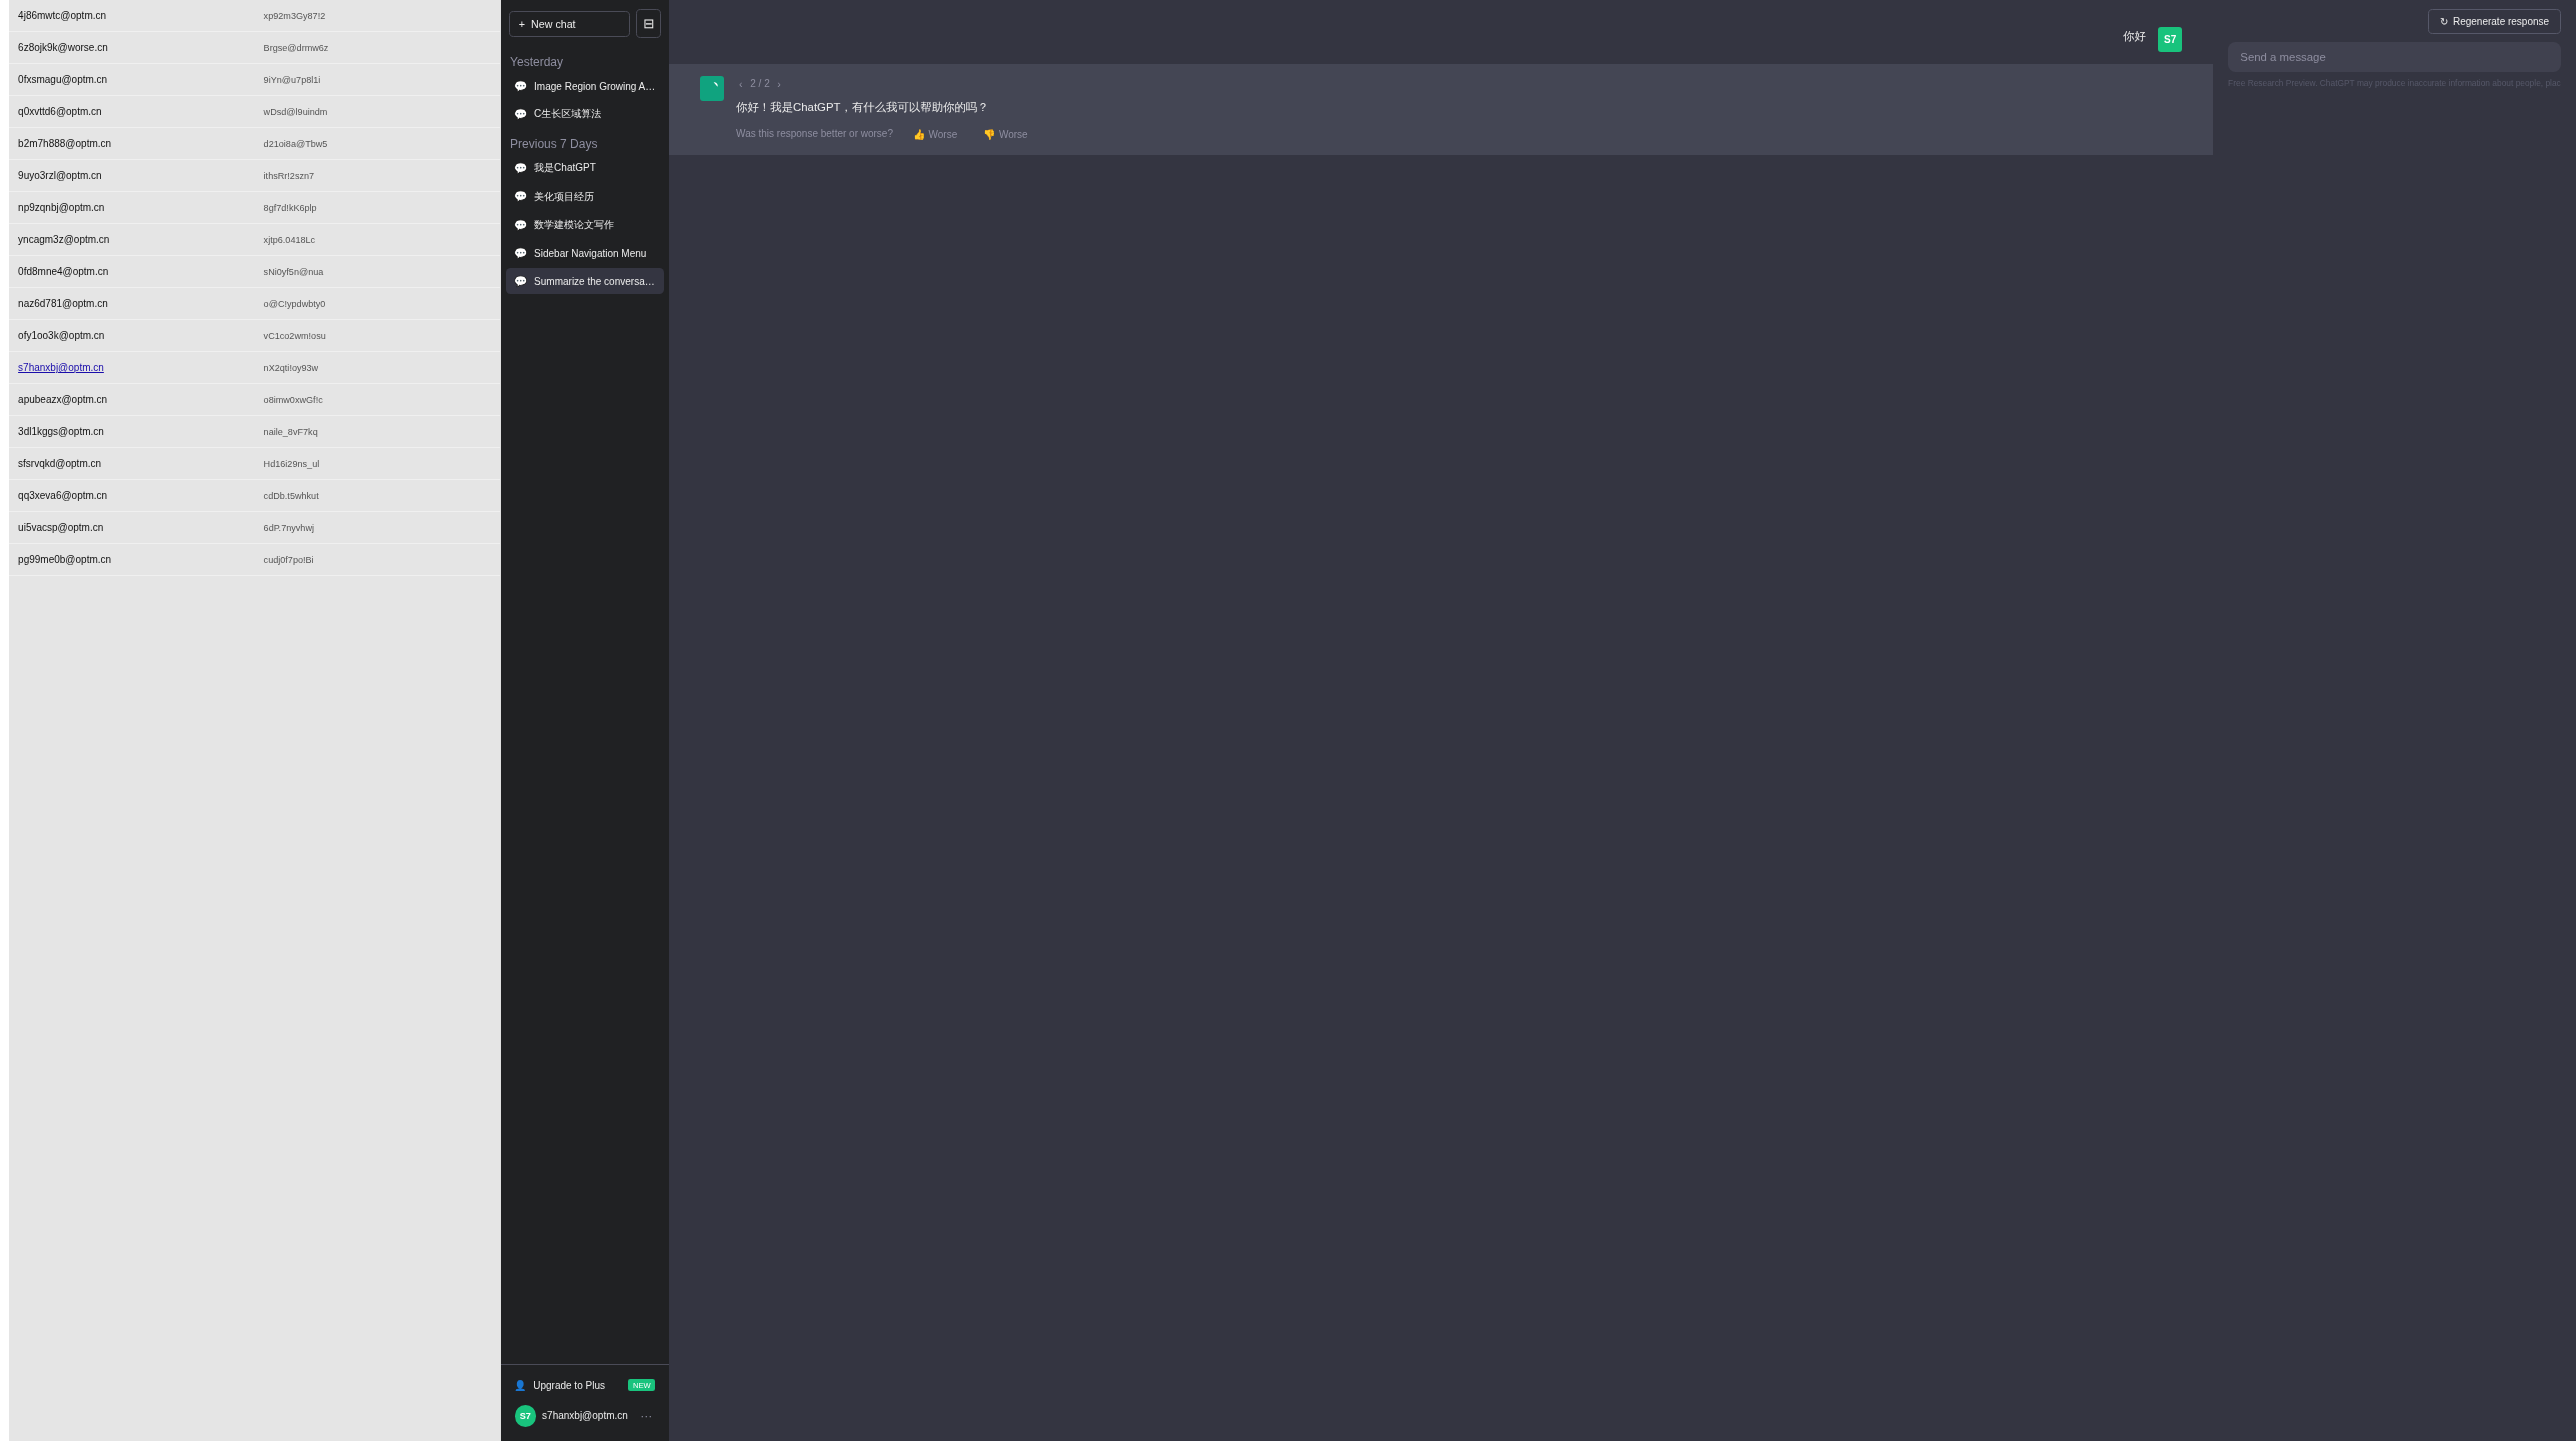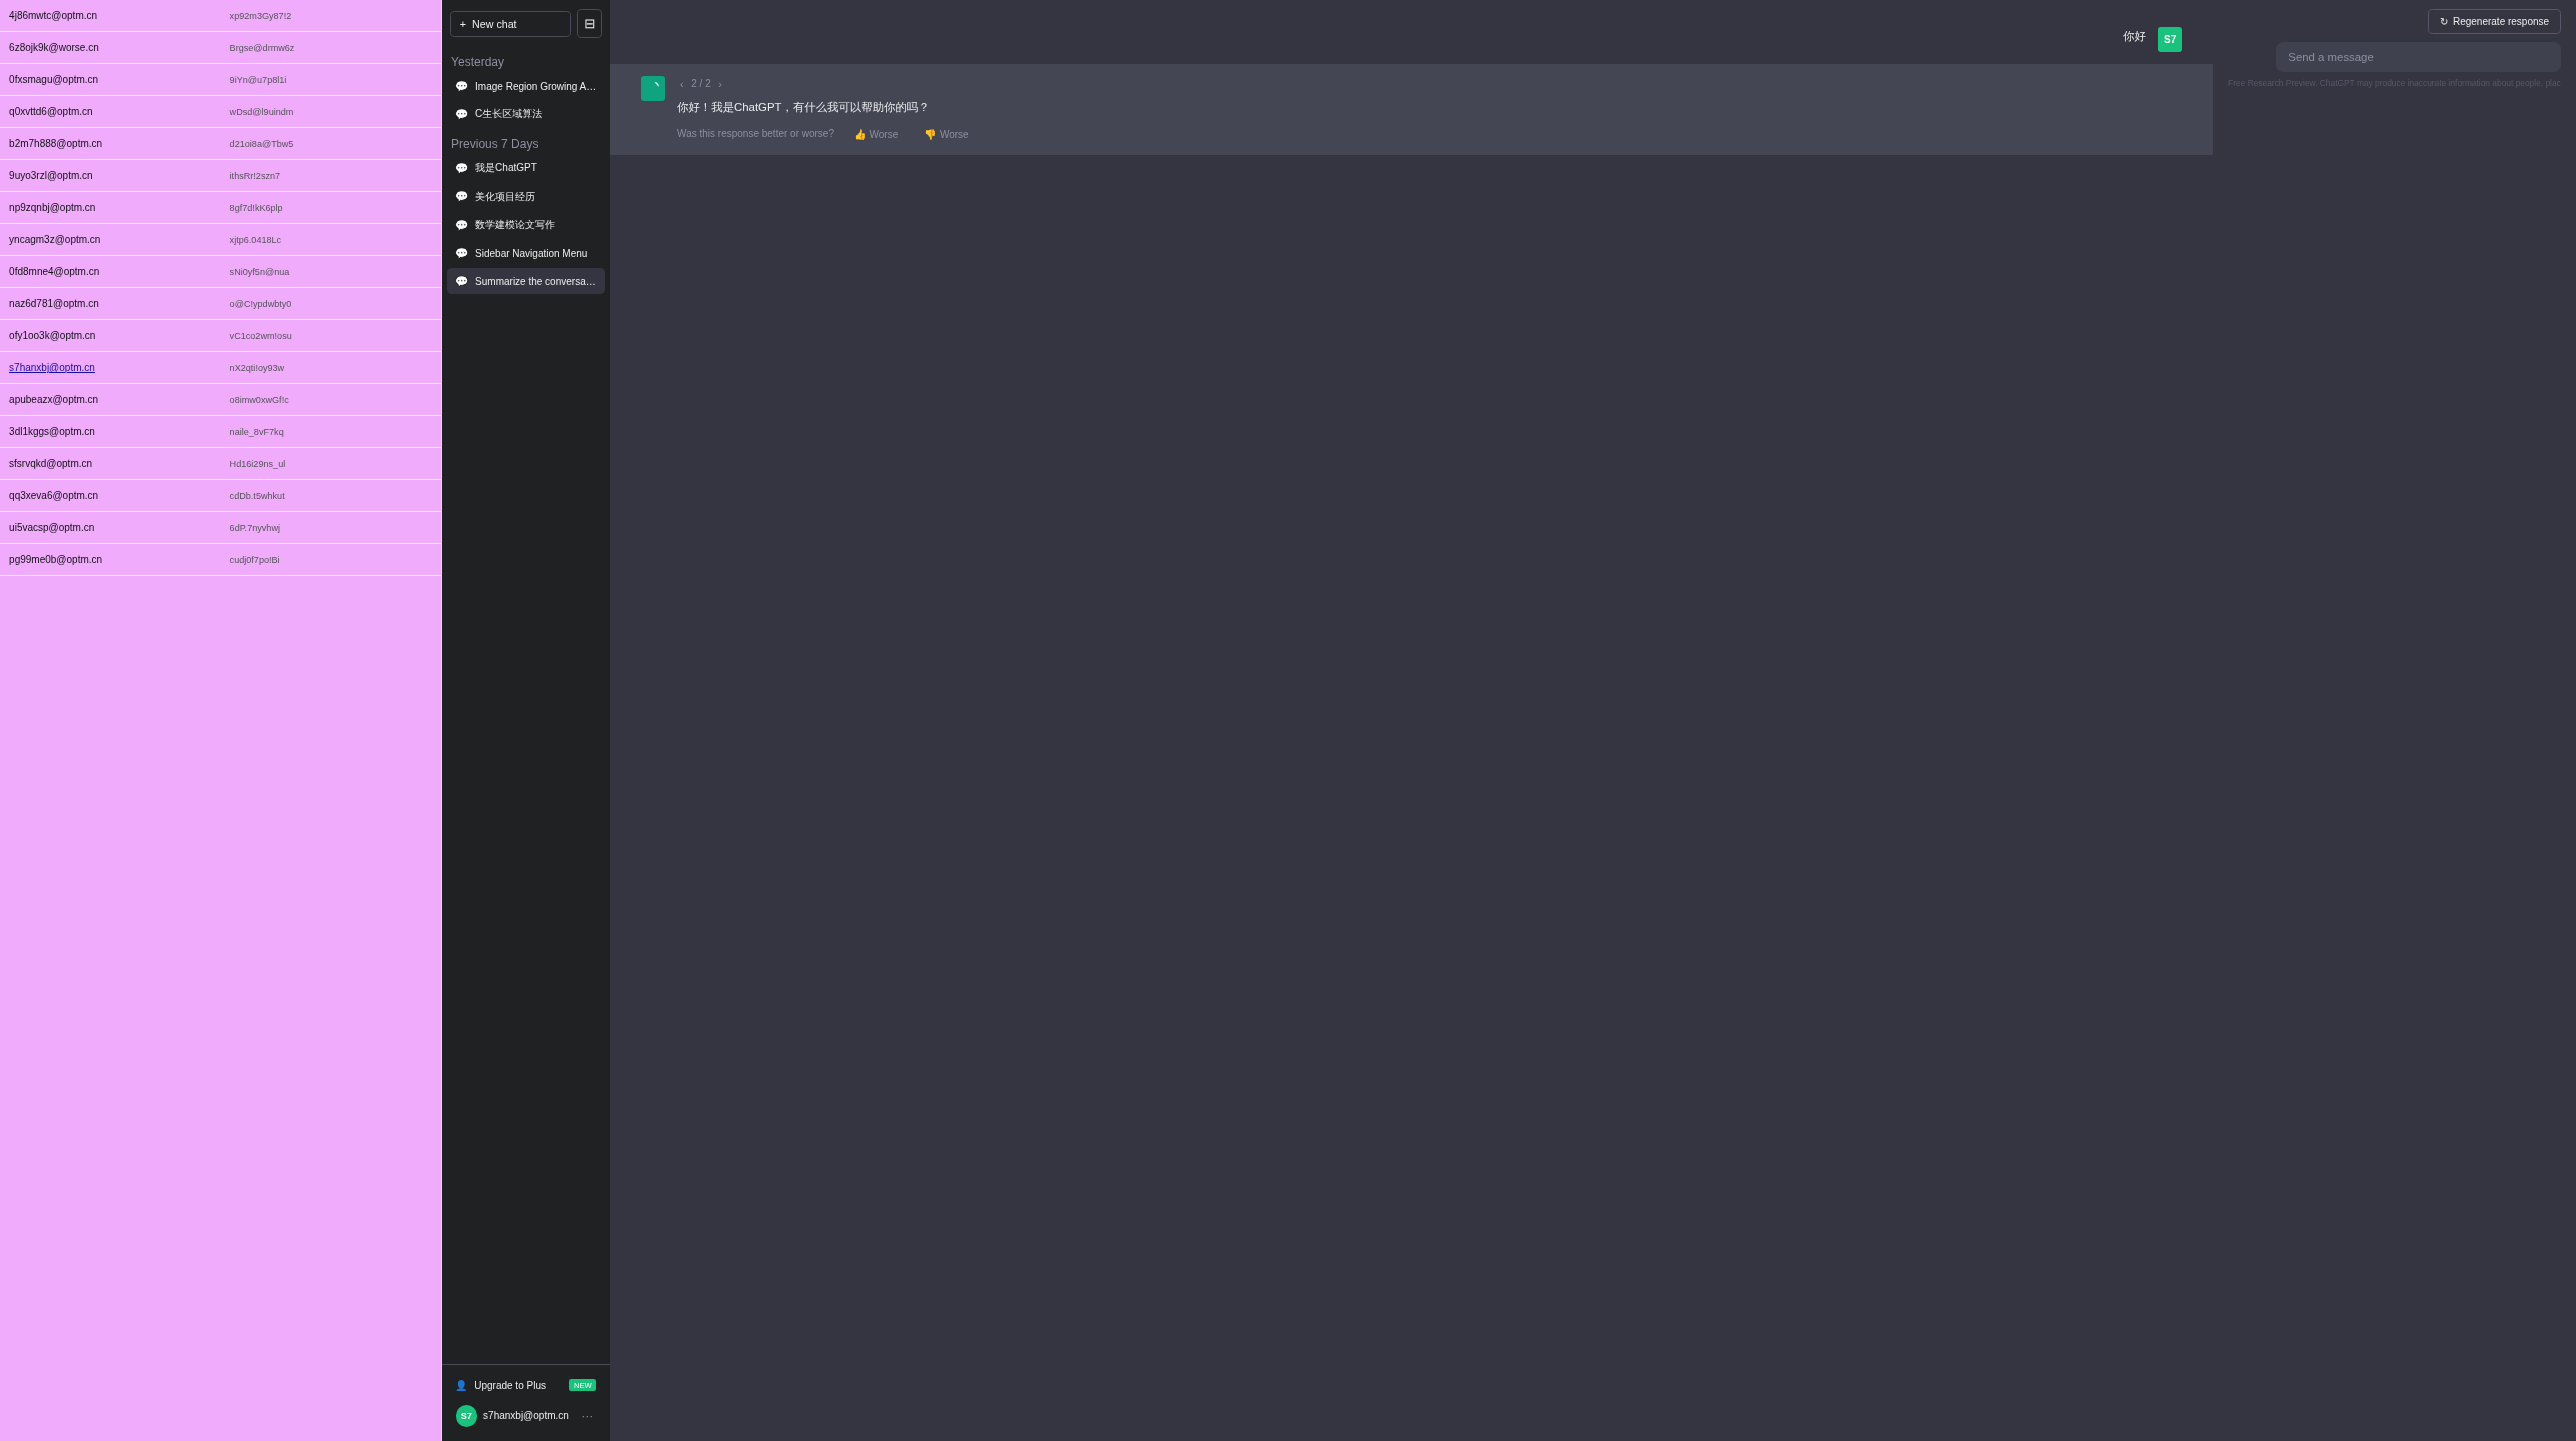--- a/index.html
+++ b/index.html
@@ -6,25 +6,26 @@
     body {
       font-family: -apple-system, BlinkMacSystemFont, 'Segoe UI', sans-serif;
       display: flex;
       height: 100vh;
       background: #fff;
       overflow: hidden;
     }
 
     
     .left-panel {
-      width: 442px;
+      width: 492px;
       flex-shrink: 0;
-      background: #f0abfc;
+      background: #e5e5e5;
       overflow-y: auto;
       border-right: 0.8px solid #e0e0e0;
+      margin-left: 9px;
     }
     .table-row {
       display: flex;
       border-bottom: 0.8px solid #f0f0f0;
       min-height: 32px;
     }
     .cell {
       padding: 7.6px 9.1px;
       font-size: 10px;
       color: #333;
@@ -287,21 +288,20 @@
       display: flex;
       align-items: center;
       gap: 4.6px;
     }
     .input-row {
       background: #40414f;
       border-radius: 7.6px;
       padding: 9.1px 12.2px;
       display: flex;
       align-items: center;
-      margin-left: 48px;
     }
     .chat-input {
       flex: 1;
       background: transparent;
       border: none;
       outline: none;
       color: #ececec;
       font-size: 11.4px;
     }
     .chat-input::placeholder {

